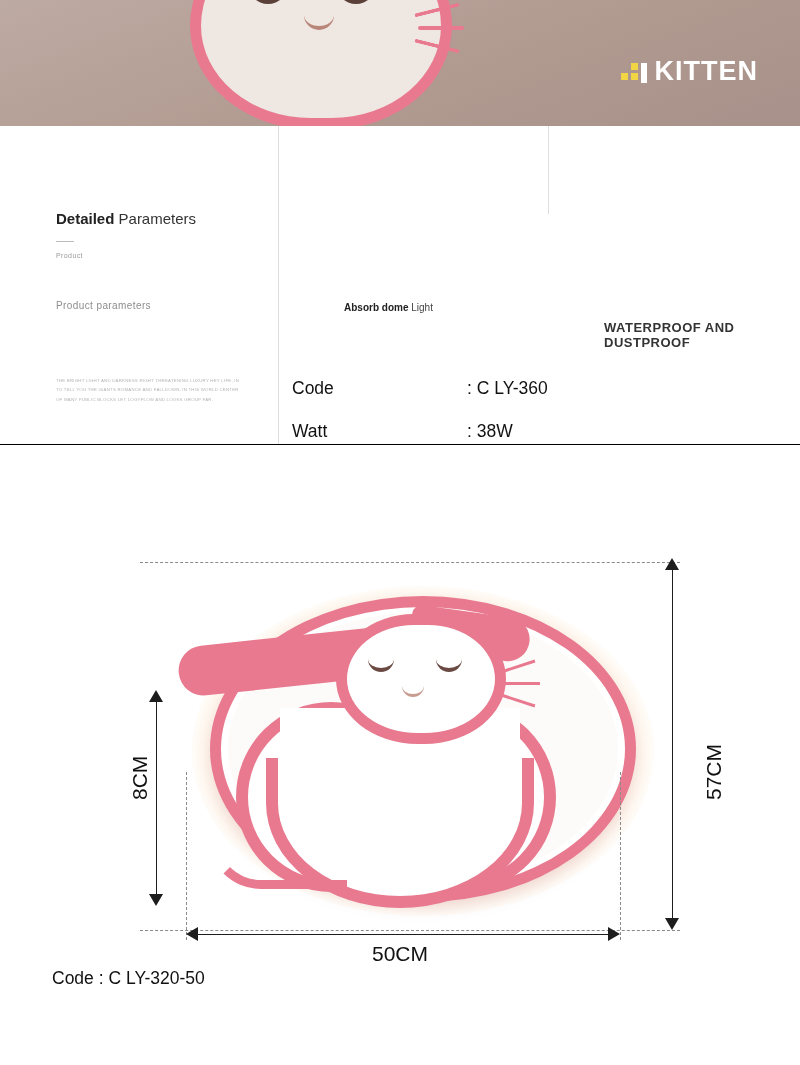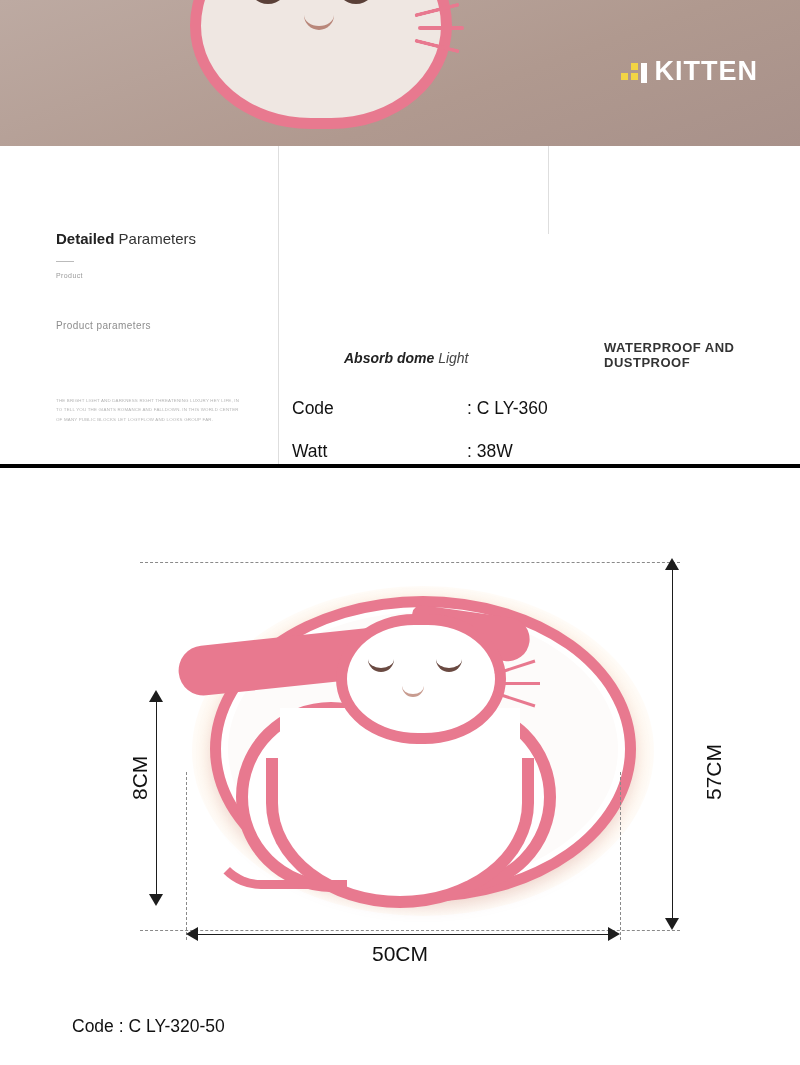--- a/index.html
+++ b/index.html
@@ -13,21 +13,21 @@
     font-family: "Liberation Sans", sans-serif;
     color: #222;
     overflow: hidden;
     position: relative;
   }
 
   
   .hero {
     position: relative;
     width: 800px;
-    height: 146px;
+    height: 126px;
     background: #000000;
     overflow: hidden;
   }
   .hero-bg {
     position: absolute;
     inset: 0;
     background: linear-gradient(160deg, #bdaaa2 0%, #b0998f 60%, #a8918a 100%);
   }
   
   .hero-cat {
@@ -106,21 +106,21 @@
     color: #ffffff;
     font-weight: 700;
   }
 
   
   .param-block {
     position: relative;
     width: 800px;
     height: 318px;
     background: #ffffff;
-    border-bottom: 4px solid #000000;
+    border-bottom: 1px solid #000000;
   }
   .v-divider {
     position: absolute;
     top: 0;
     bottom: 0;
     width: 1px;
     background: #dedede;
   }
   .v-divider.one { left: 278px; top: 0; height: 318px; }
   .v-divider.two { left: 548px; top: 0; height: 88px; }
@@ -152,24 +152,23 @@
     width: 190px;
     font-size: 4.4px;
     color: #b4b4b4;
     line-height: 2.1;
     letter-spacing: .2px;
   }
 
   .absorb-title {
     position: absolute;
     left: 344px;
-    top: 204px;
-    font-size: 14px;
+    top: 176px;
+    font-size: 10px;
     color: #222;
-    font-style: italic;
   }
   .absorb-title b { font-weight: 700; }
   .absorb-title span { font-weight: 400; color: #444; }
 
   .waterproof {
     position: absolute;
     left: 604px;
     top: 194px;
     font-size: 13px;
     font-weight: 700;
@@ -418,21 +417,21 @@
     width: 800px;
     height: 97px;
   }
   .bs-row {
     display: flex;
     align-items: baseline;
     height: 40px;
     font-size: 17.5px;
     color: #111;
   }
-  .bs-row .c1 { width: 208px; flex: 0 0 208px; padding-left: 72px; box-sizing: border-box; white-space: nowrap; margin-top: 48px; }
+  .bs-row .c1 { width: 208px; flex: 0 0 208px; padding-left: 52px; box-sizing: border-box; white-space: nowrap; }
   .bs-row .c2 { white-space: nowrap; }
   .bs-row .c2 .lbl { margin-right: 4px; }
 </style>
 </head>
 <body>
 
 <div class="hero">
   <div class="hero-bg"></div>
 
   <div class="hero-cat">

